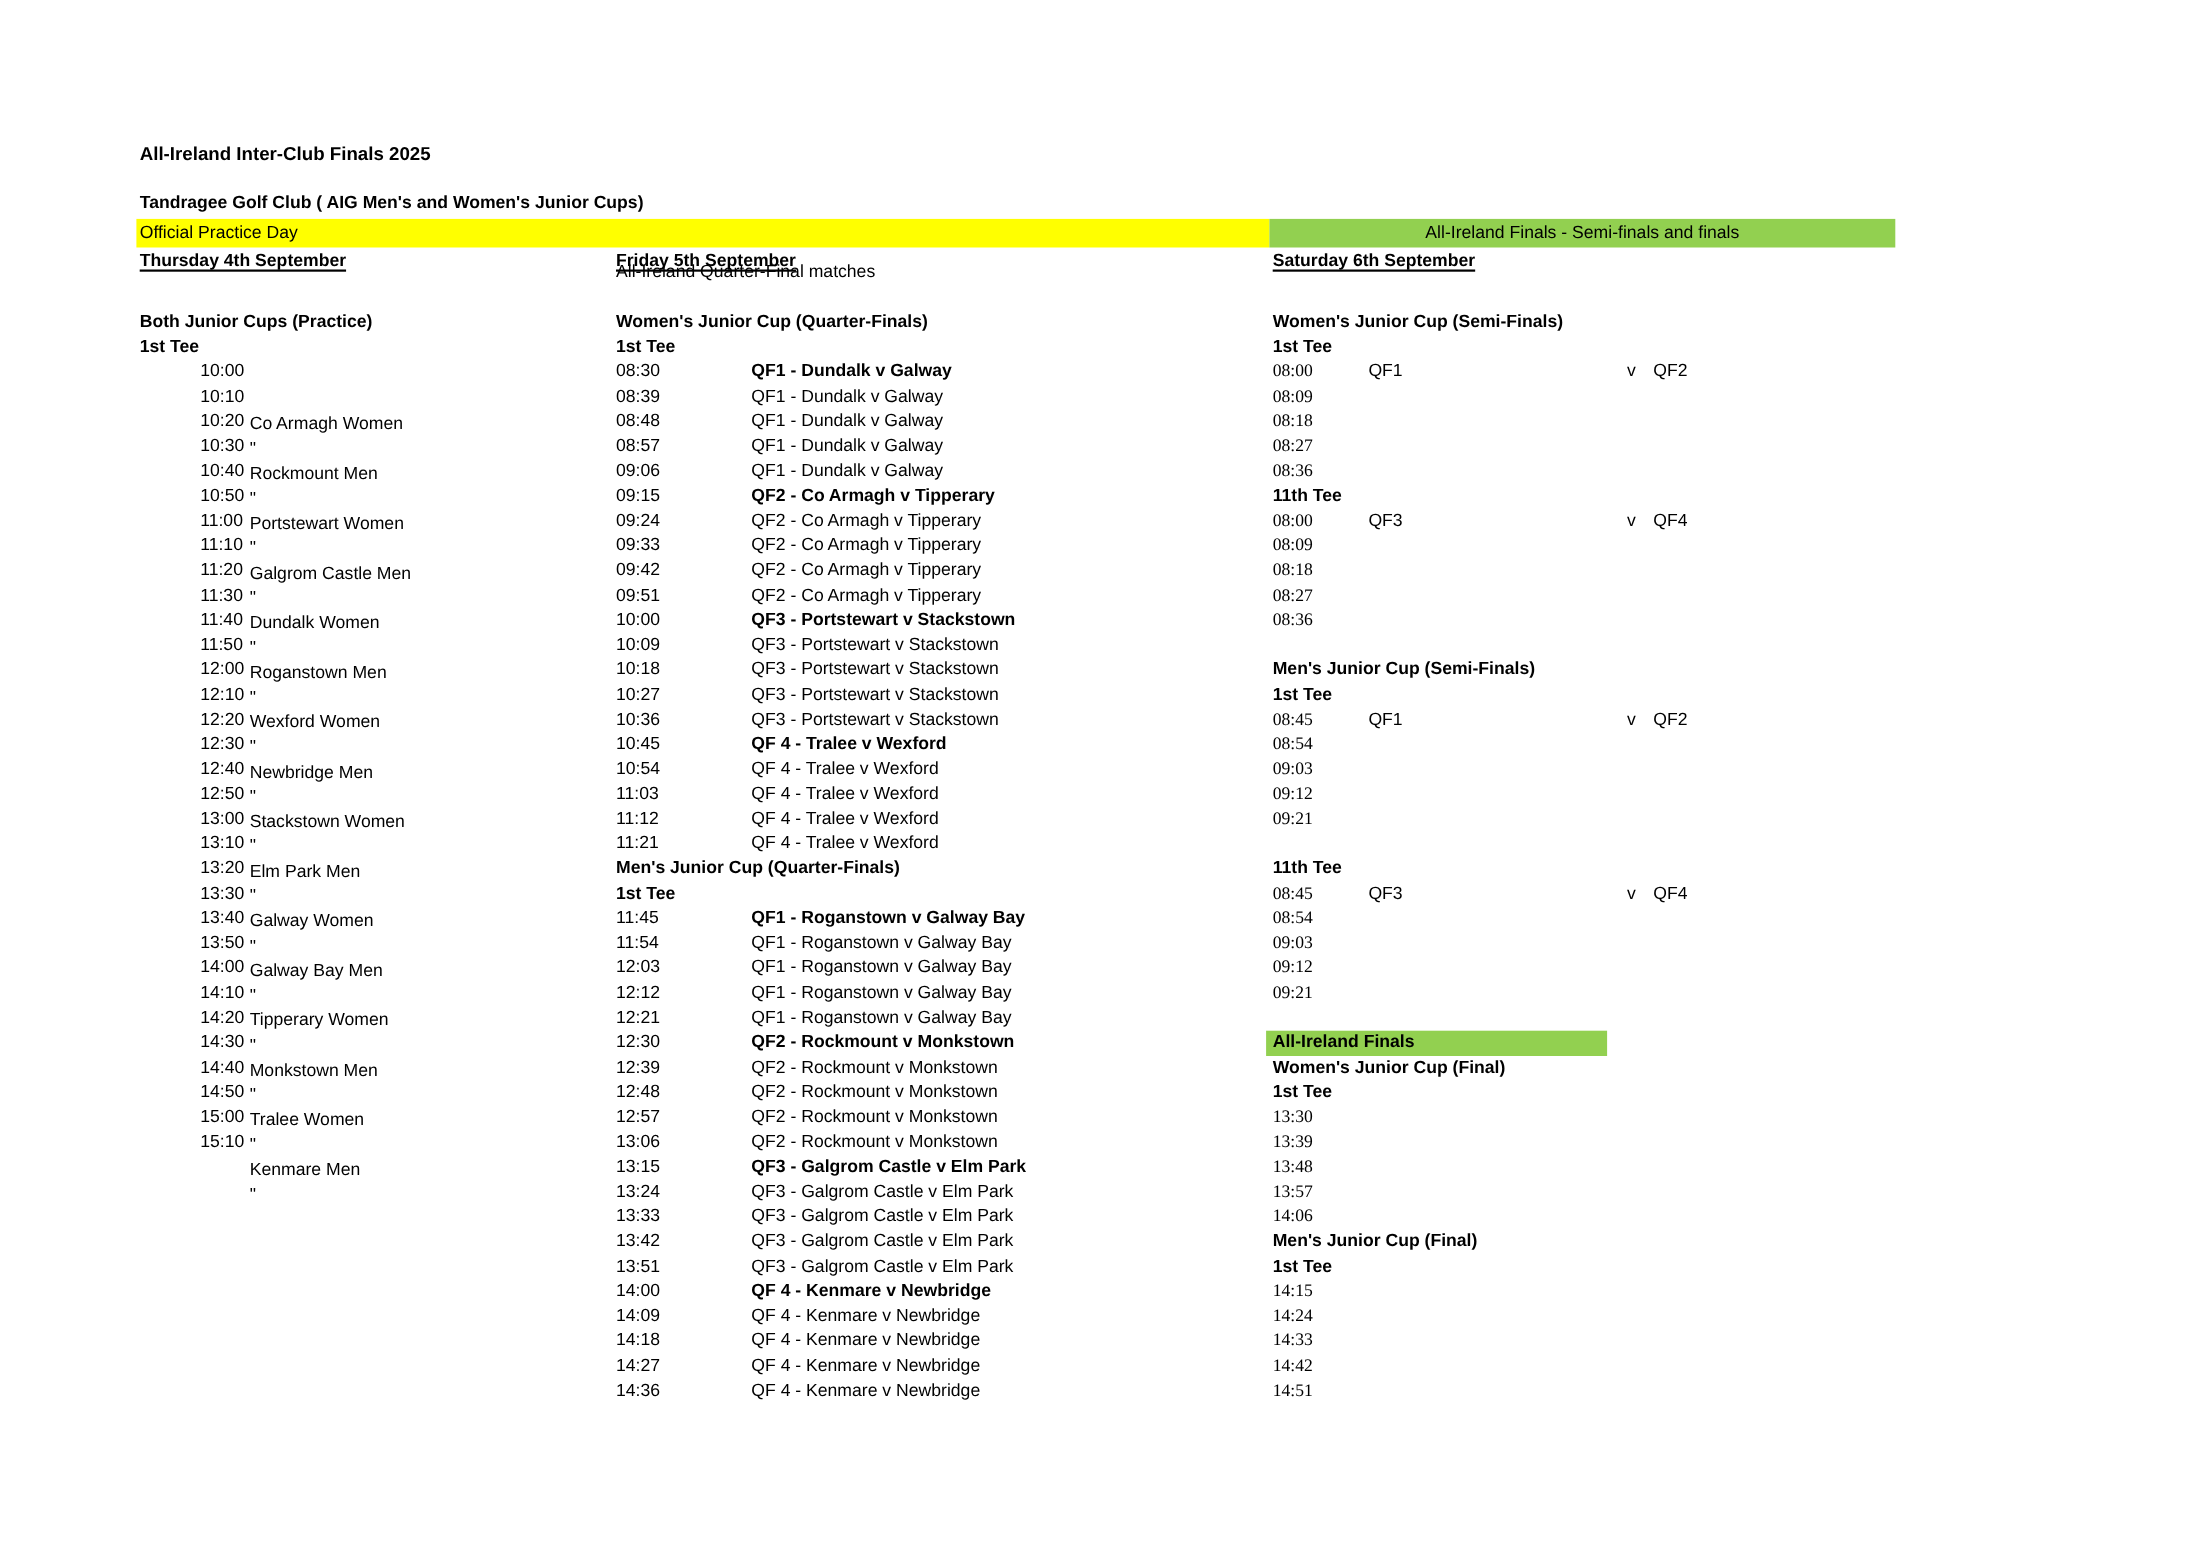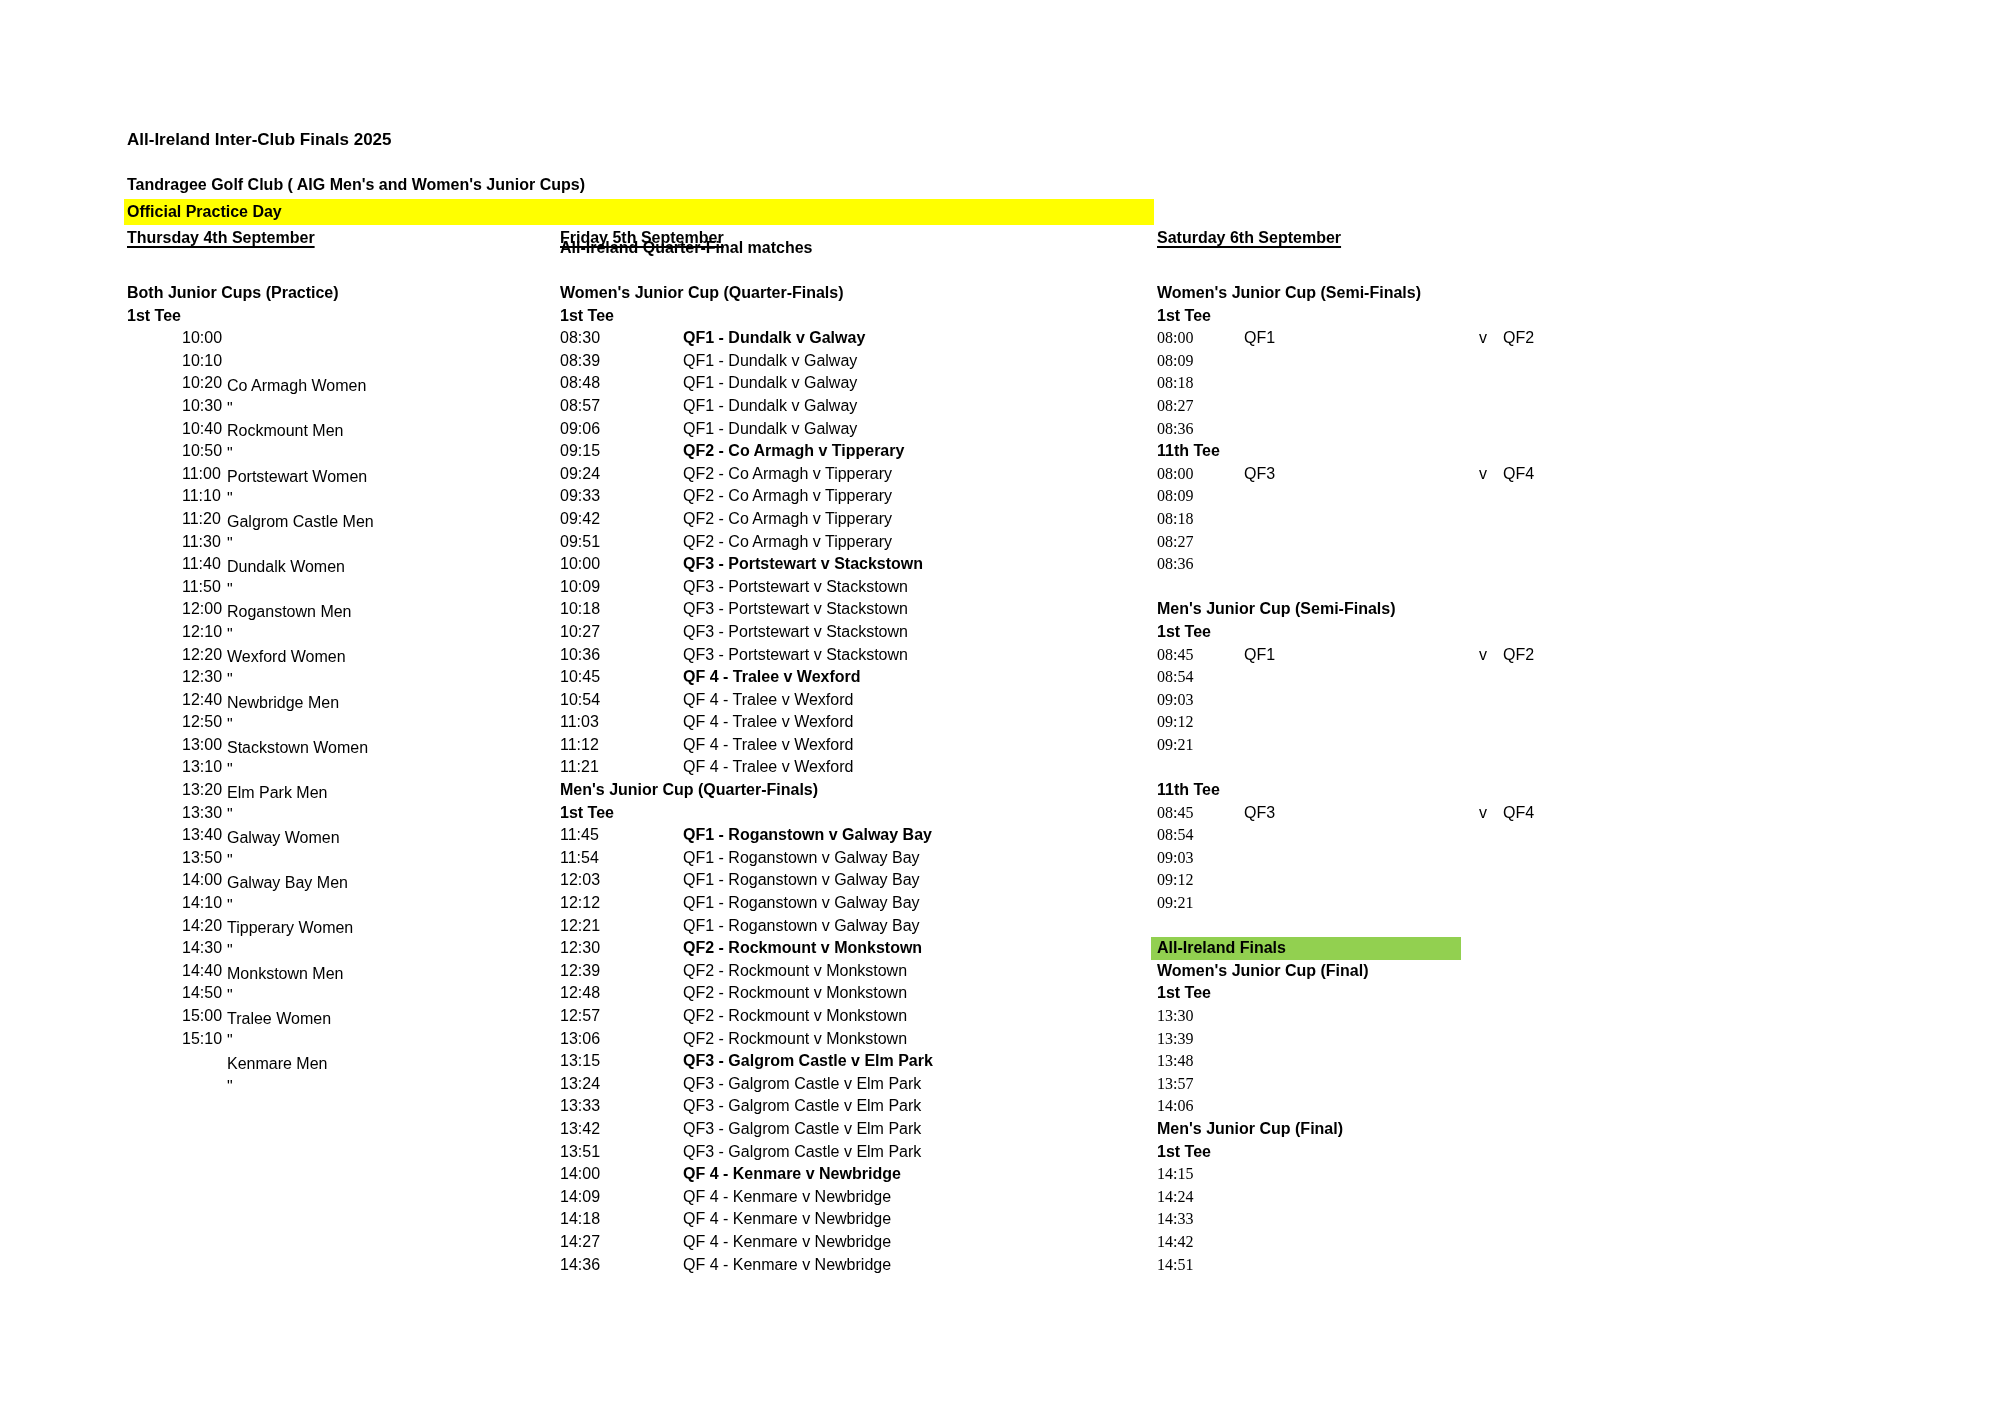--- a/index.html
+++ b/index.html
@@ -15,21 +15,21 @@
   .title{
     position:absolute;left:127px;top:130px;
     font-size:17px;font-weight:700;white-space:nowrap;
   }
   .subtitle{
     position:absolute;left:127px;top:176px;
     font-size:16px;font-weight:700;white-space:nowrap;
   }
   .band{
     position:absolute;top:199px;height:26px;line-height:26px;
-    font-size:16px;font-weight:700;white-space:nowrap;
+    font-size:16px;font-weight:400;white-space:nowrap;
   }
   .band-yellow{left:124px;width:1030px;background:#FFFF00;}
   .band-yellow .l1{position:absolute;left:3px;}
   .band-yellow .l2{position:absolute;left:436px;margin-top:36px;}
   .band-green{left:1154px;width:569px;background:#92D050;text-align:center;}
   .date{
     position:absolute;top:227px;height:22px;line-height:22px;
     font-size:16px;font-weight:700;white-space:nowrap;
     text-decoration:underline;
     text-decoration-thickness:2px;
@@ -67,20 +67,23 @@
 
 <div class="page">
 
   <div class="title">All-Ireland Inter-Club Finals 2025</div>
   <div class="subtitle">Tandragee Golf Club ( AIG Men's and Women's Junior Cups)</div>
 
   <div class="band band-yellow">
     <span class="l1">Official Practice Day</span>
     <span class="l2">All-Ireland Quarter-Final matches</span>
   </div>
+  <div class="band band-green">
+    <span>All-Ireland Finals - Semi-finals and finals</span>
+  </div>
 
   <div class="date d1">Thursday 4th September</div>
   <div class="date d2">Friday 5th September</div>
   <div class="date d3">Saturday 6th September</div>
 
   <div class="col col1">
 
   <div class="row">
       <span class="h">Both Junior Cups (Practice)</span>
       <span class="t"></span>

